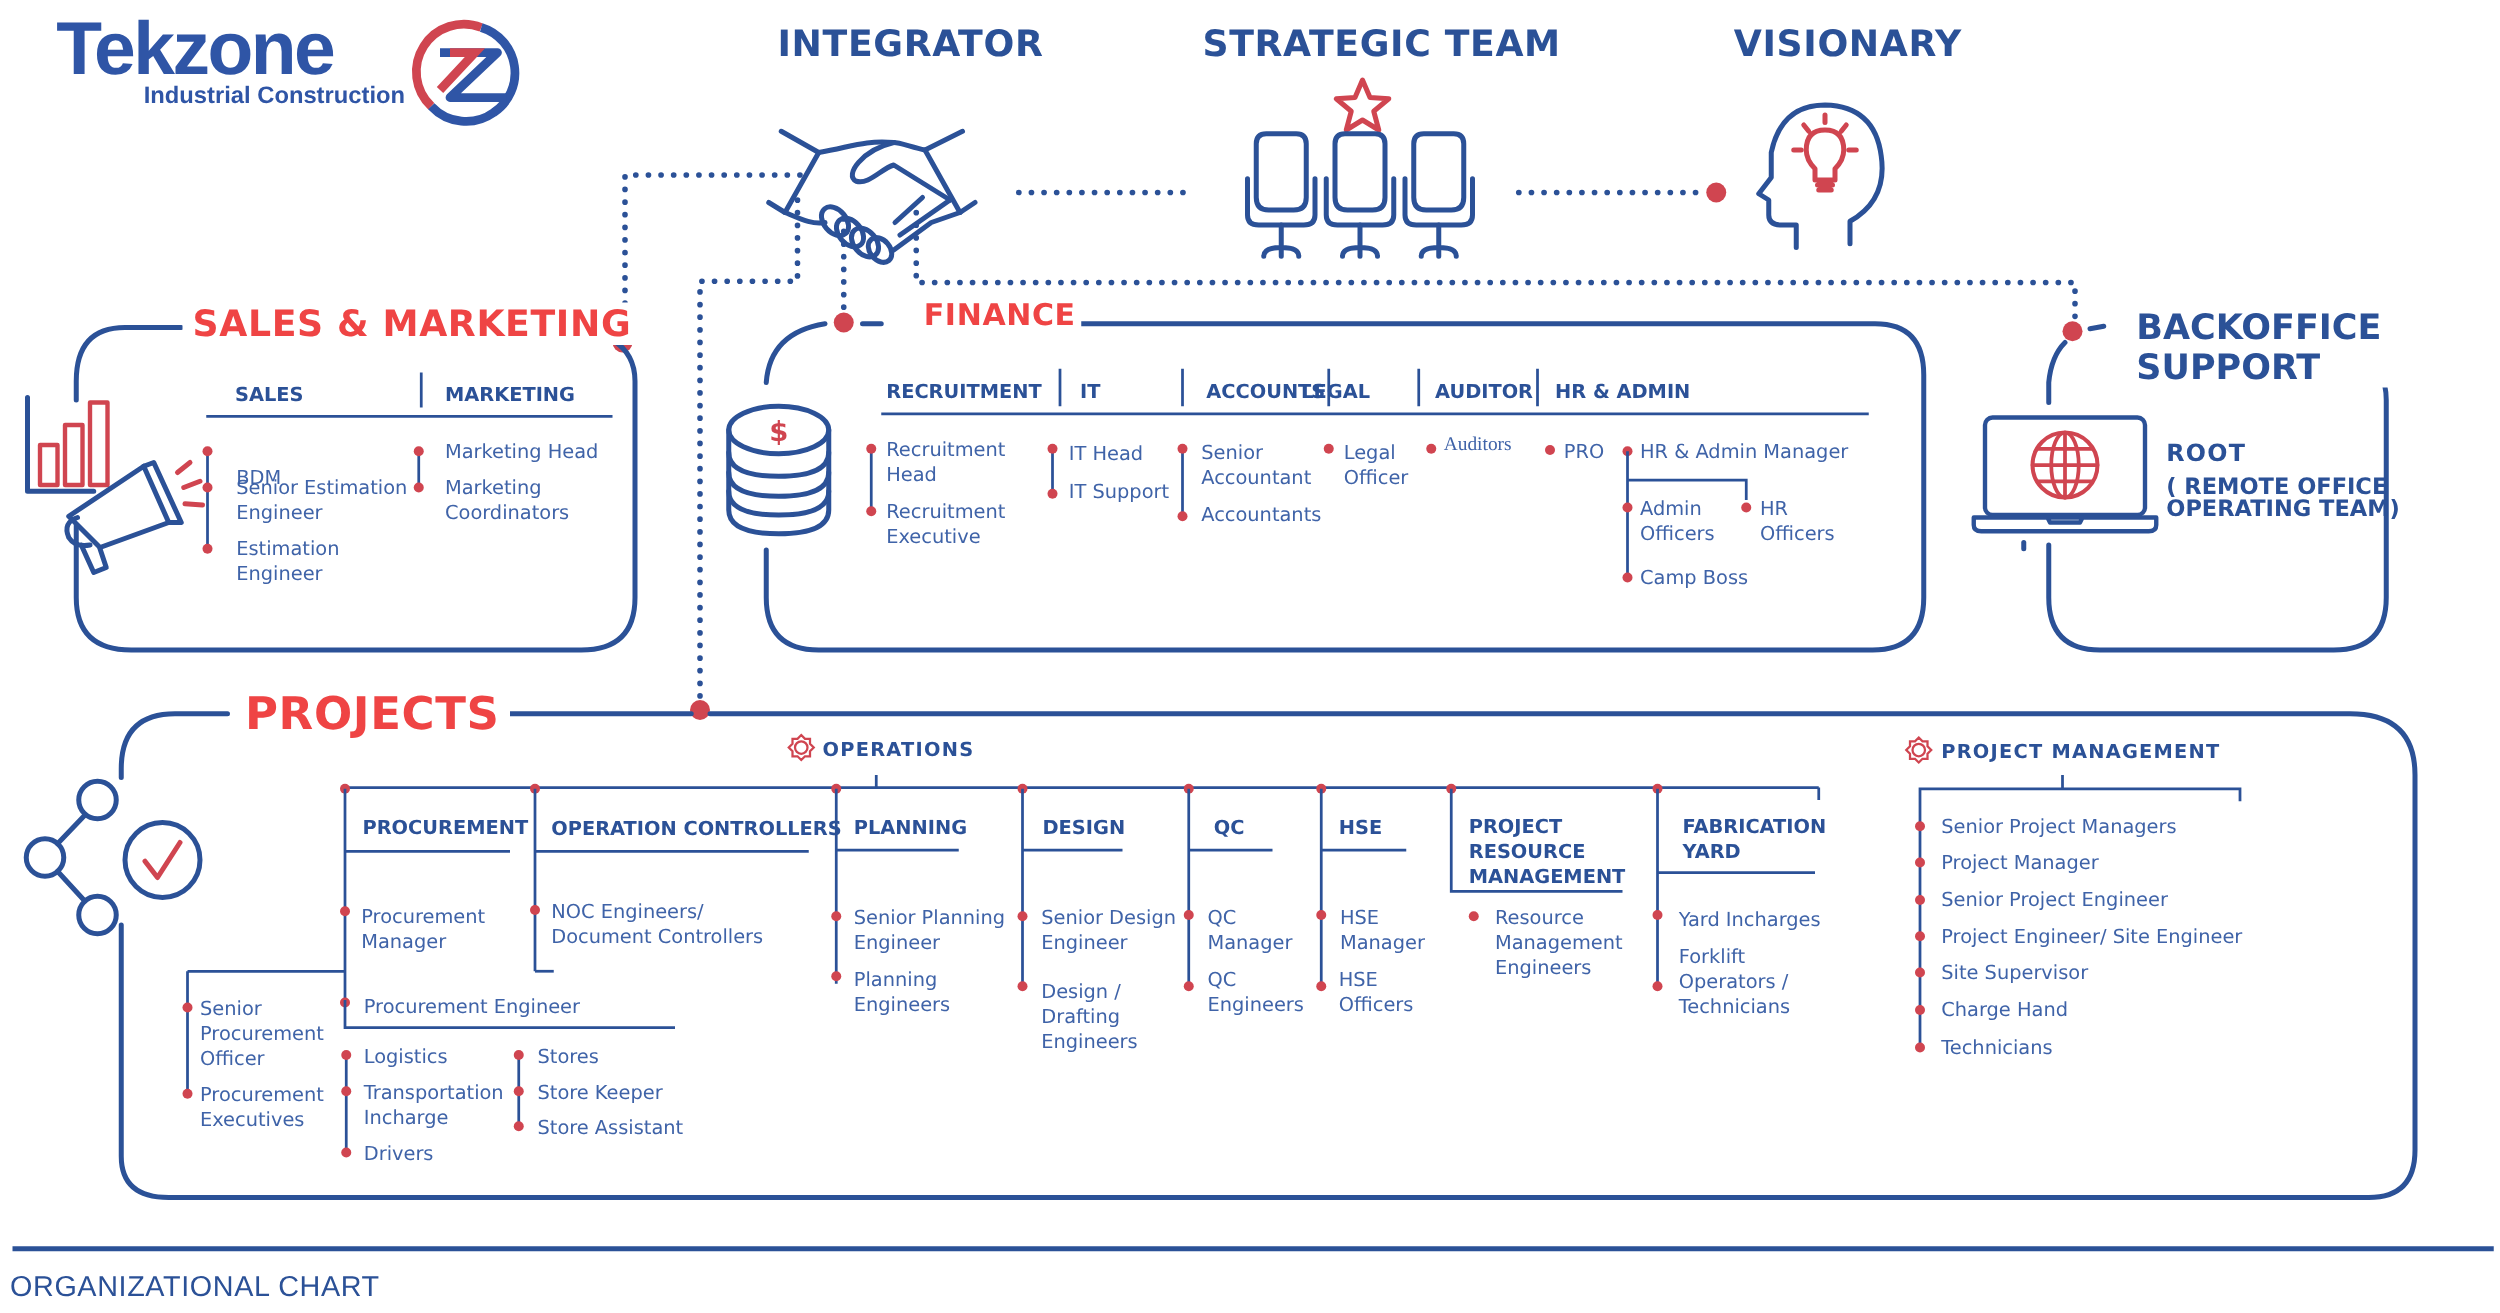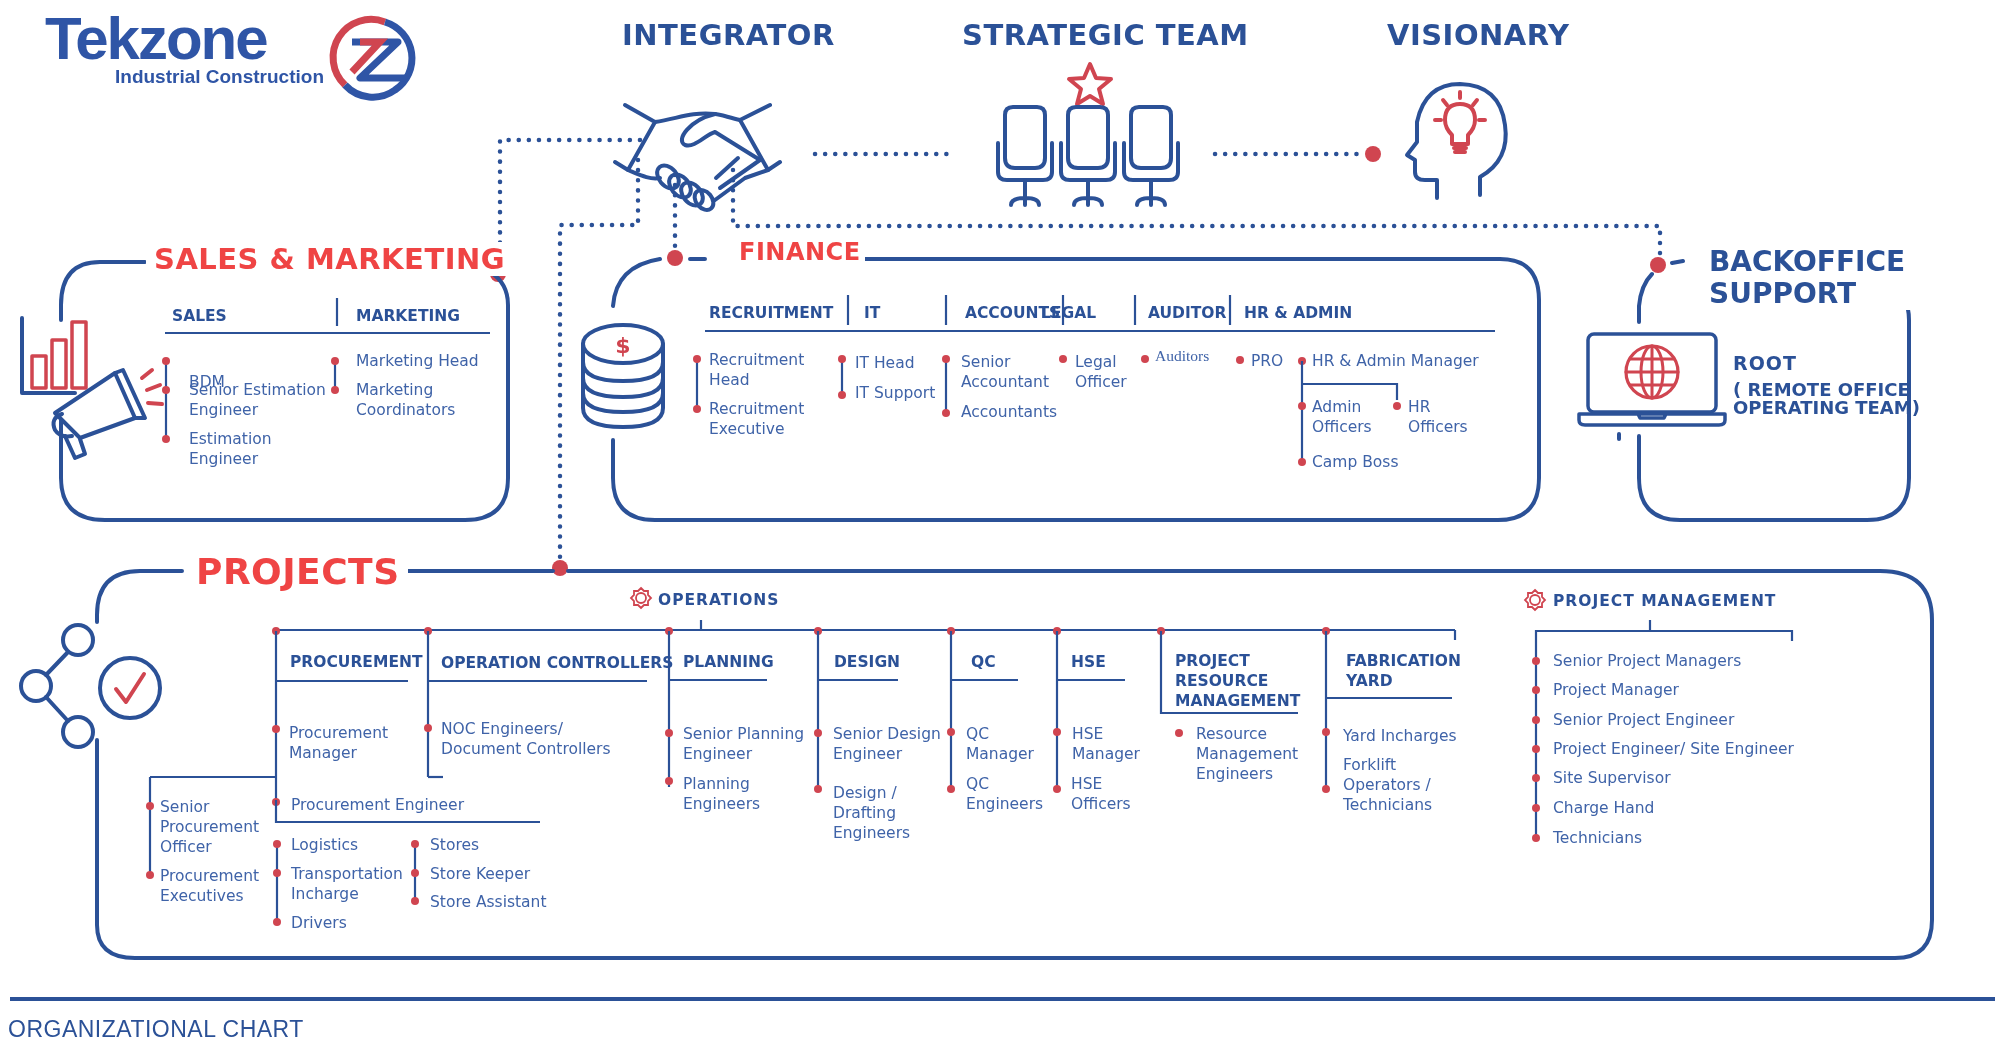--- a/index.html
+++ b/index.html
@@ -250,21 +250,21 @@
 </svg>
 
 <div class="logo-name">Tekzone</div>
 <div class="logo-sub">Industrial Construction</div>
 
 <div class="top-title" style="left:622px;top:18px;">INTEGRATOR</div>
 <div class="top-title" style="left:962px;top:18px;">STRATEGIC TEAM</div>
 <div class="top-title" style="left:1387px;top:18px;">VISIONARY</div>
 
 <div class="h-title" style="left:146px;top:242px;font-size:29px;">SALES &amp; MARKETING</div>
-<div class="col-head" style="left:172px;top:307px;">SALES</div>
+<div class="col-head" style="left:188px;top:307px;">SALES</div>
 <div class="col-head" style="left:356px;top:307px;">MARKETING</div>
 <div class="item" style="left:189px;top:372px;">BDM</div>
 <div class="item" style="left:189px;top:380px;width:150px;">Senior Estimation Engineer</div>
 <div class="item" style="left:189px;top:429px;width:100px;">Estimation Engineer</div>
 <div class="item" style="left:356px;top:351px;">Marketing Head</div>
 <div class="item" style="left:356px;top:380px;width:110px;">Marketing Coordinators</div>
 
 <div class="h-title" style="left:735px;top:238px;font-size:24px;padding:0 4px;">FINANCE</div>
 <div class="col-head" style="left:709px;top:304px;">RECRUITMENT</div>
 <div class="col-head" style="left:864px;top:304px;">IT</div>

